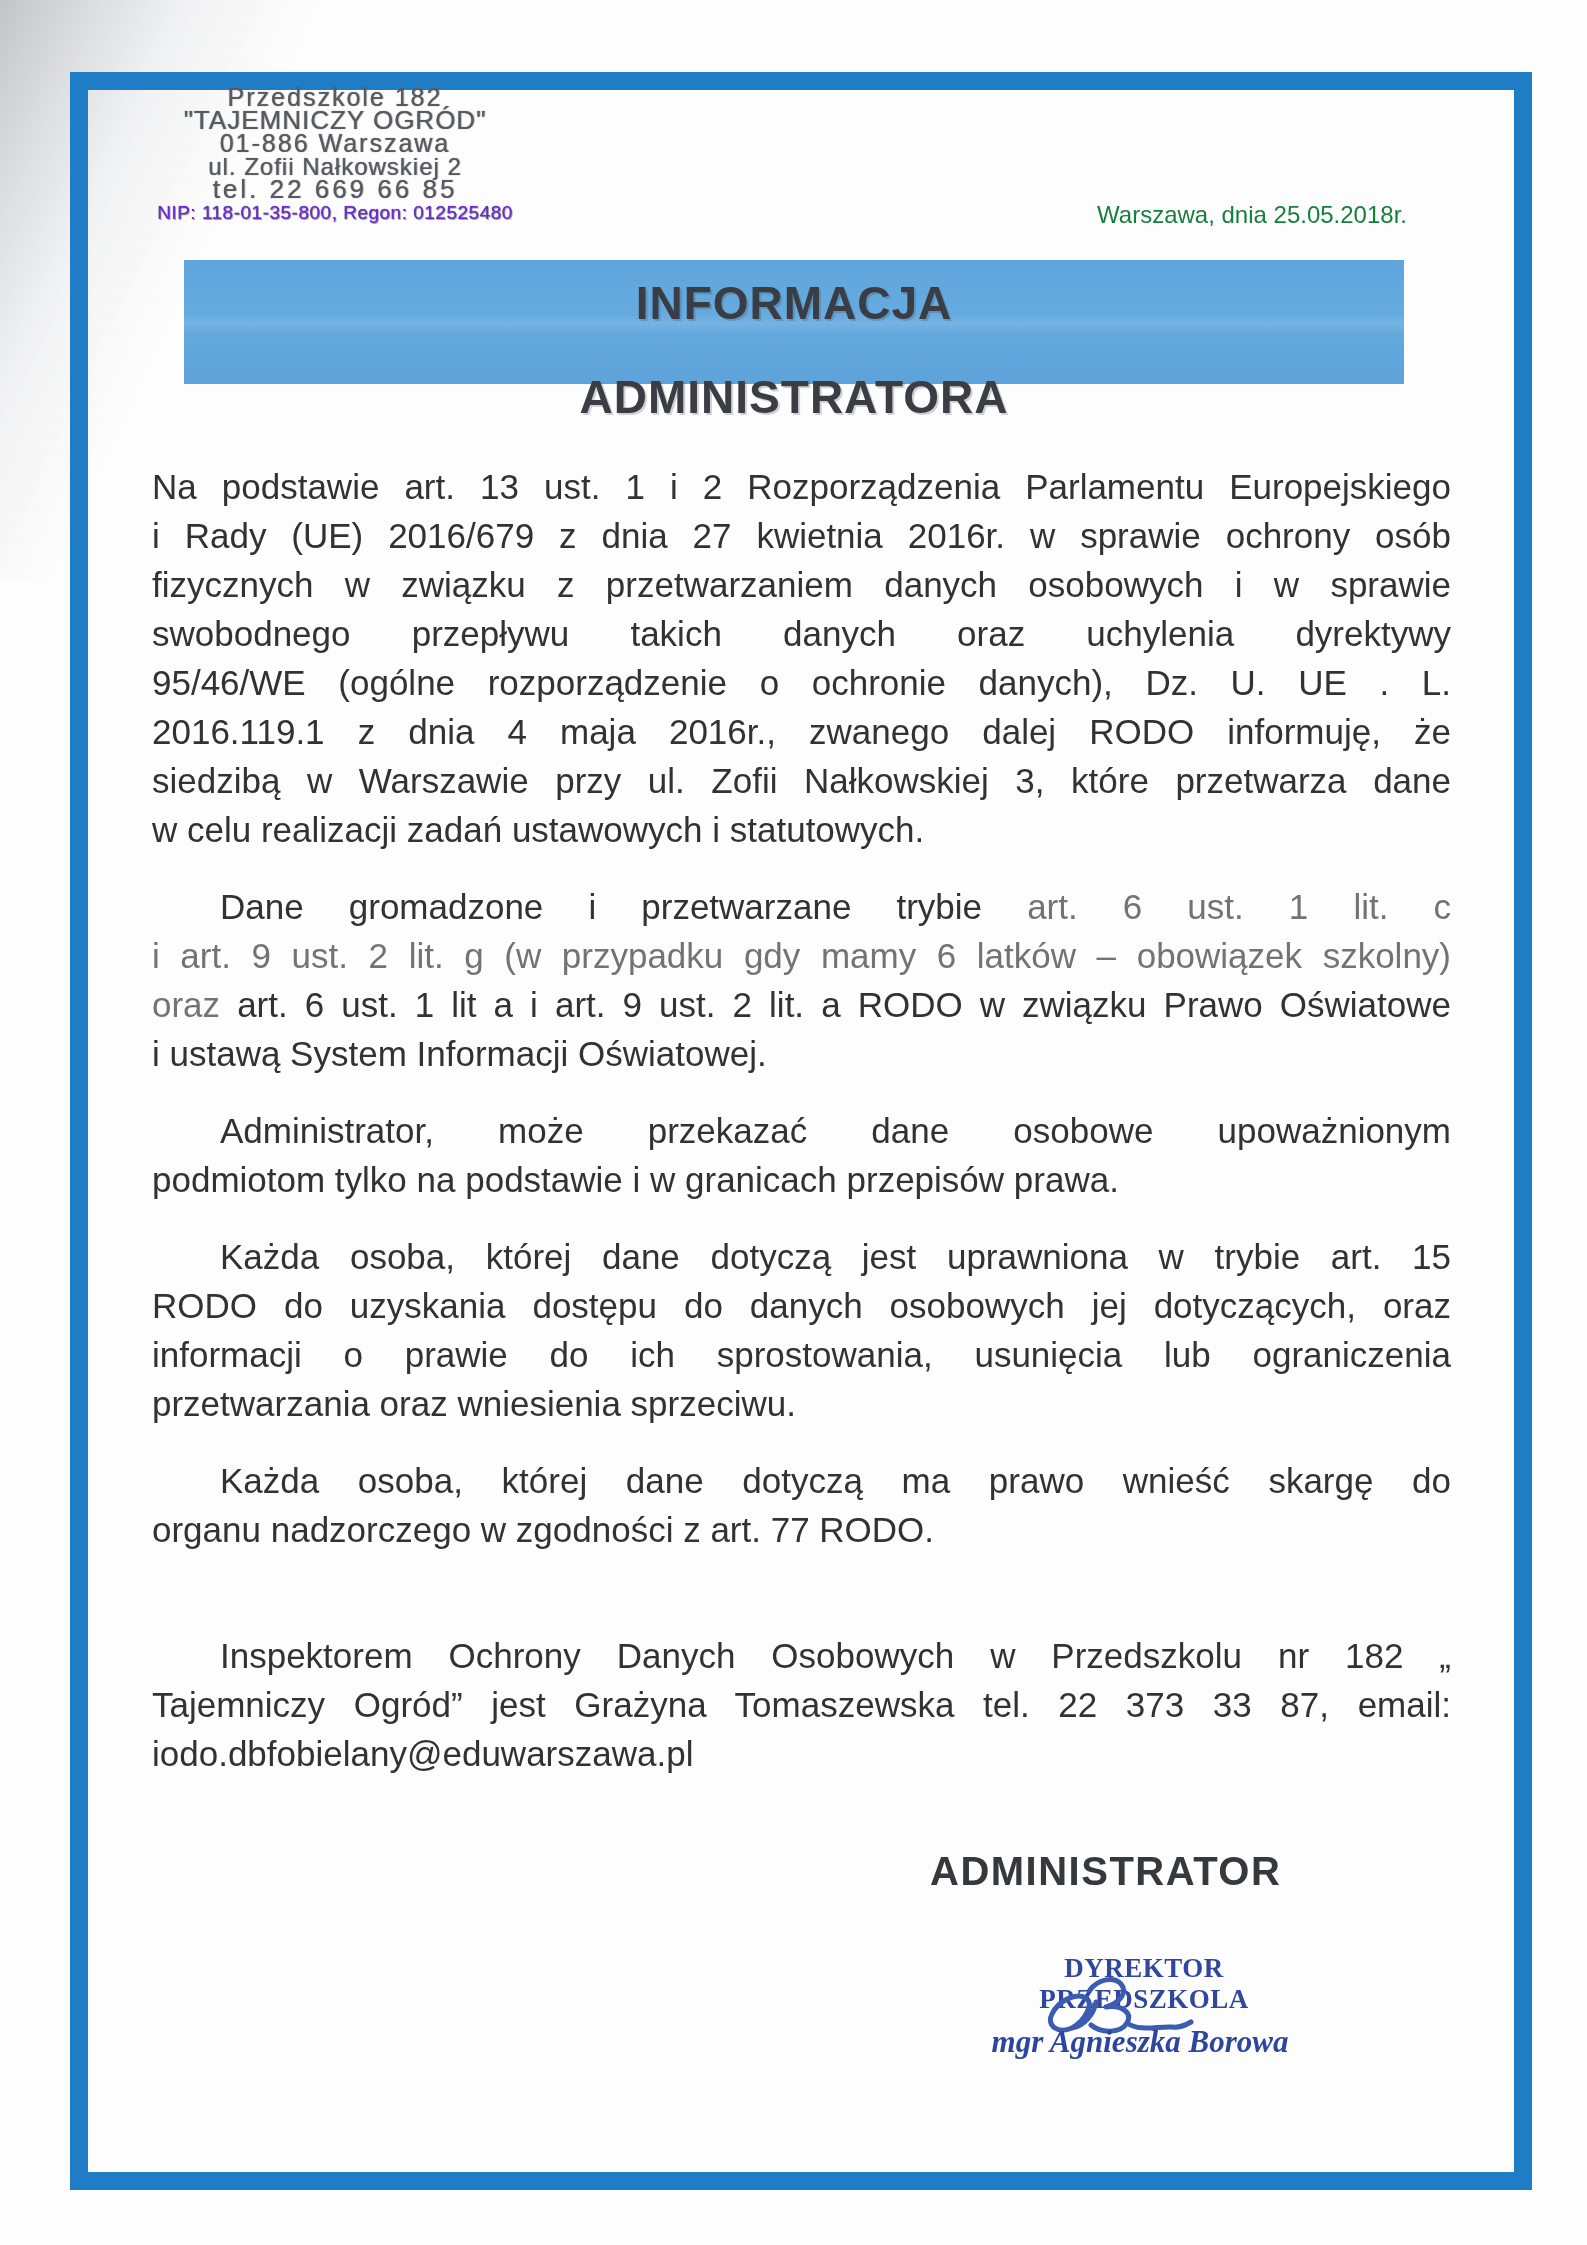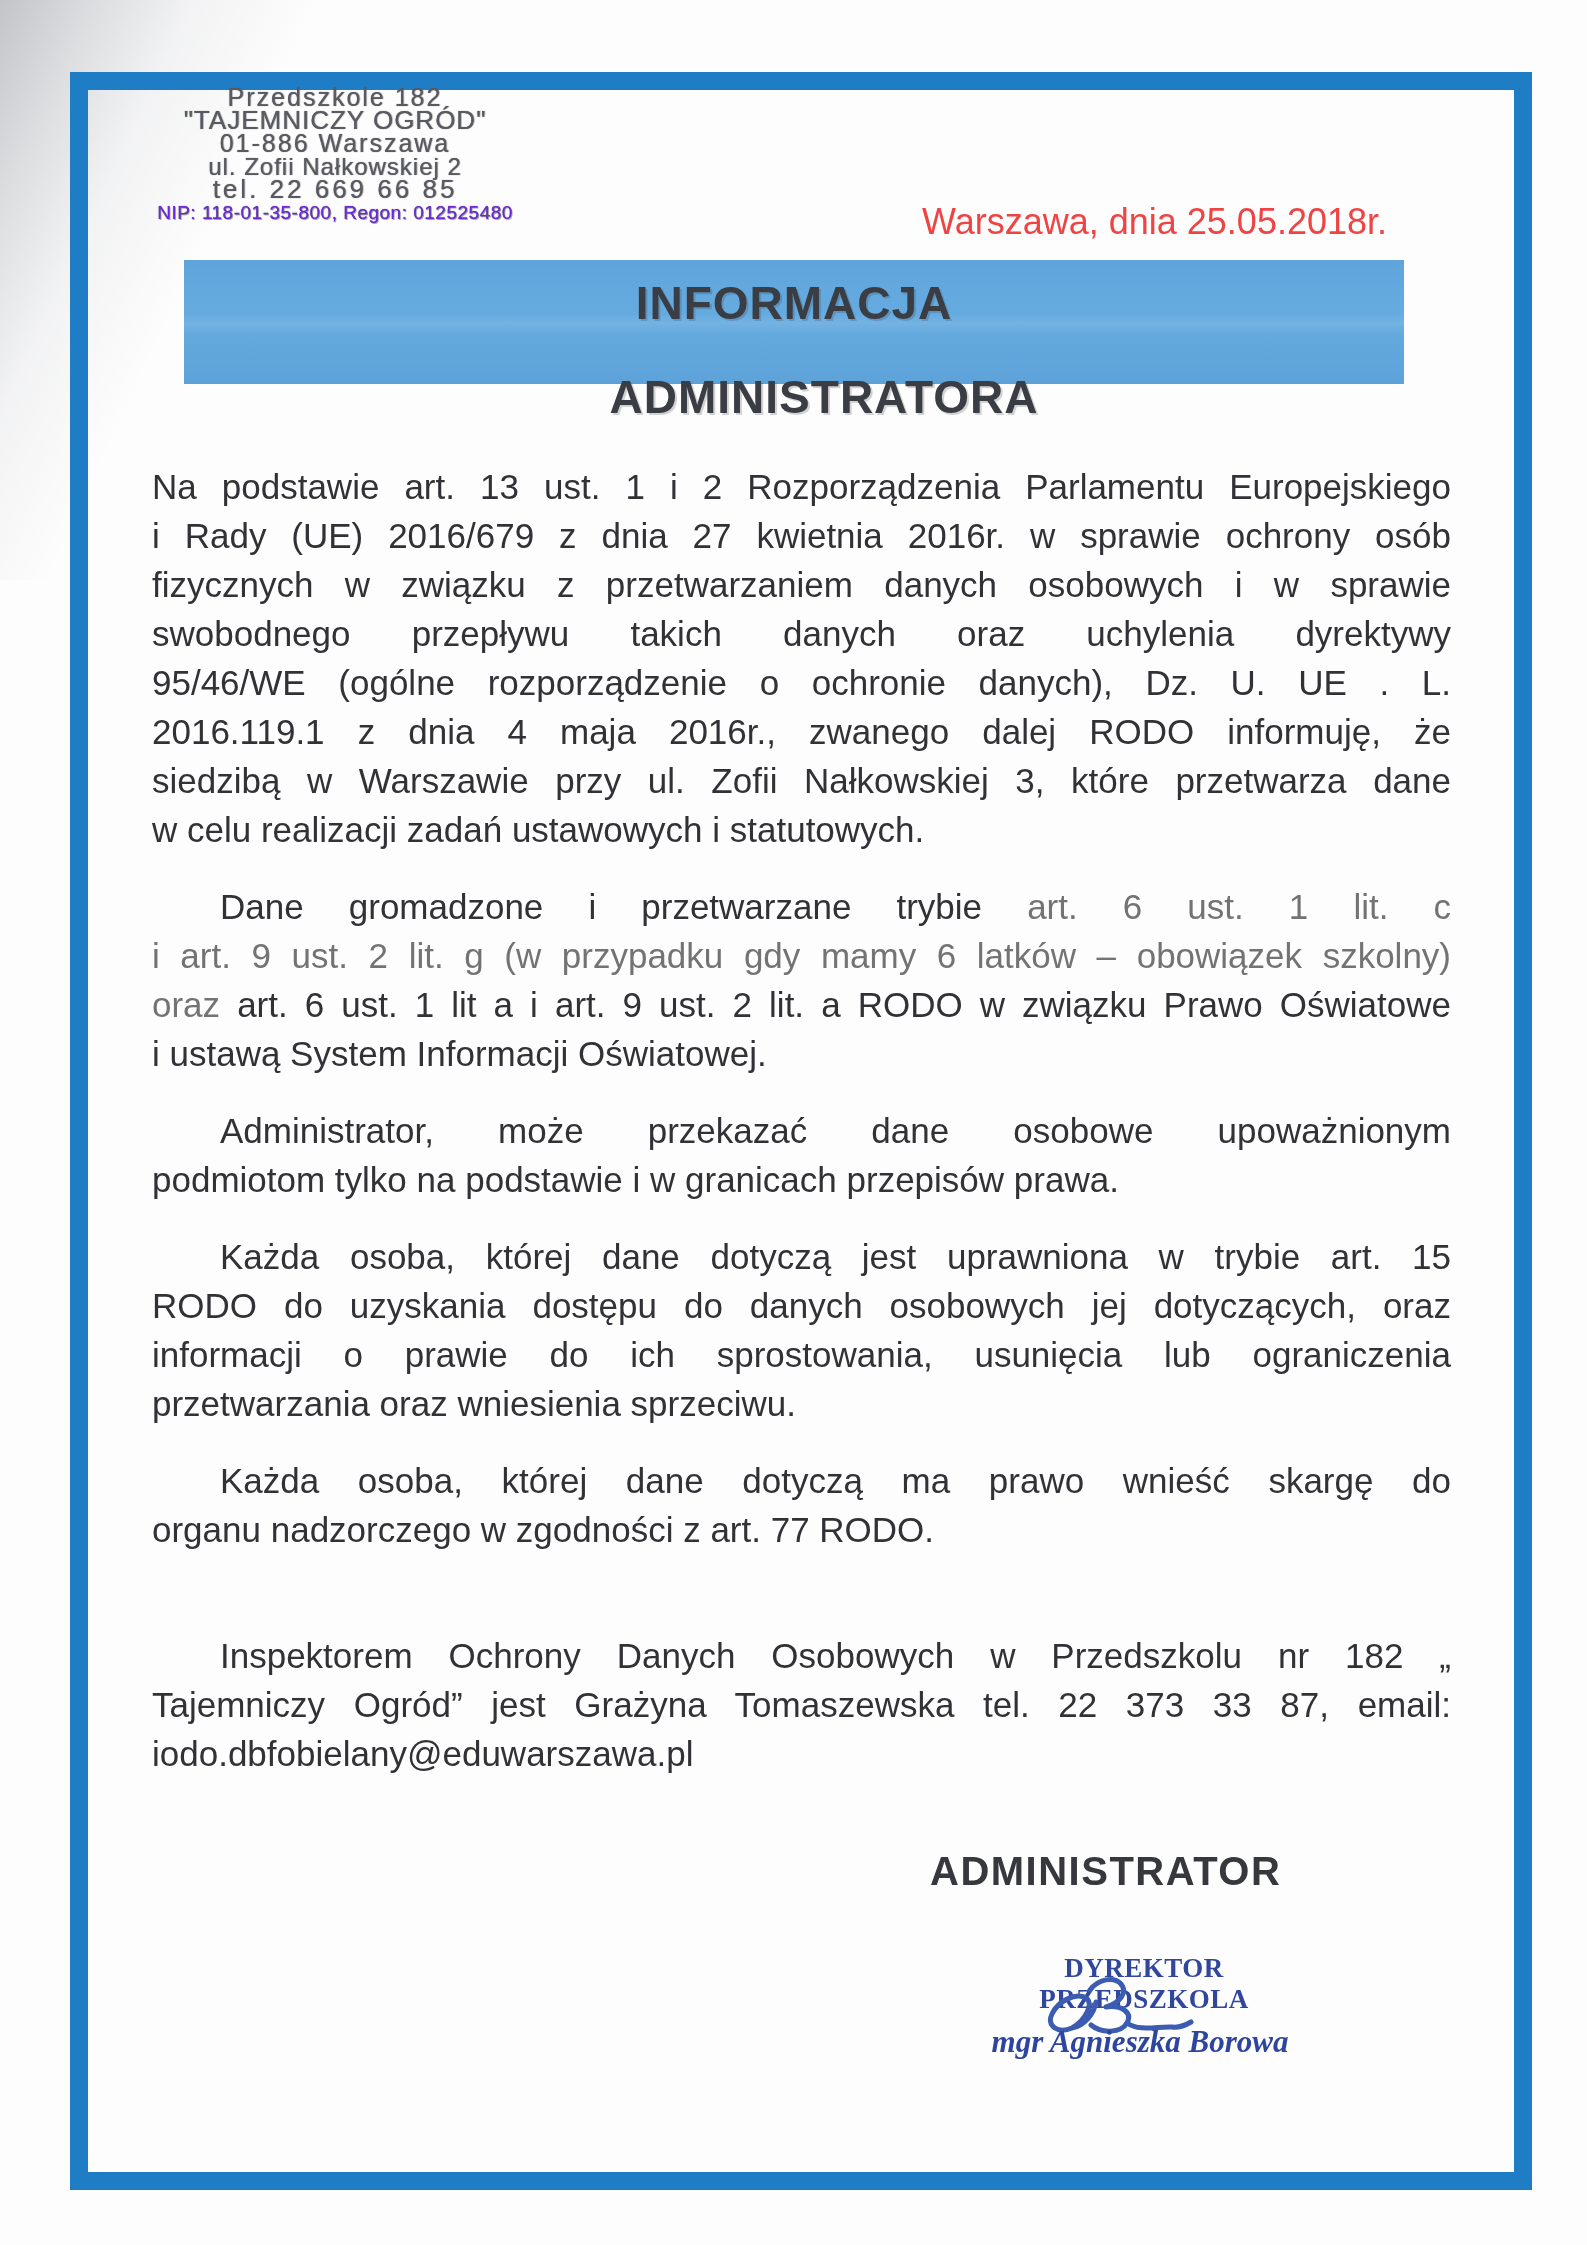--- a/index.html
+++ b/index.html
@@ -30,36 +30,36 @@
   .stamp div { line-height:23px; white-space:nowrap; }
   .s1 { font-size:25px; letter-spacing:2px; }
   .s2 { font-size:26px; letter-spacing:1px; }
   .s3 { font-size:25px; letter-spacing:2px; }
   .s4 { font-size:24px; letter-spacing:1px; }
   .s5 { font-size:26px; letter-spacing:3px; }
   .s6 { font-size:19px; letter-spacing:.5px; color:#6d28d9;
         text-shadow:0 0 1px rgba(70,70,80,.9), 1px 1px 0 rgba(70,70,80,.45); }
   
   .date {
-    position:absolute; top:201px; right:200px;
-    font-size:36px; color:#ef4444;
+    position:absolute; top:201px; right:180px;
+    font-size:24px; color:#15803d;
   }
   
   .band {
     position:absolute; left:184px; top:260px; width:1220px; height:124px;
     background:linear-gradient(180deg,#5fa5db 0%,#66abe0 44%,#74b3e3 51%,#63a9de 60%,#5da3d9 100%);
     text-decoration:underline;
   }
   .band-line {
     position:absolute; left:0; width:100%; text-align:center;
     font-size:46px; font-weight:bold; letter-spacing:1px; color:#3a3d44;
     text-shadow:2px 2px 0 rgba(55,60,70,.22);
   }
   .band-line.l1 { top:16px; }
-  .band-line.l2 { top:110px;margin-left:30px; }
+  .band-line.l2 { top:110px; }
   
   #body-text {
     position:absolute; left:136px; top:462px; width:1315px;
     font-size:35px; color:#313136;
   }
   .paragraph { margin:0 0 28px 16px; }
   .paragraph.space-before { margin-top:77px; }
   .tline {
     line-height:49px; text-align:justify; text-align-last:justify;
     height:49px; overflow:visible;

